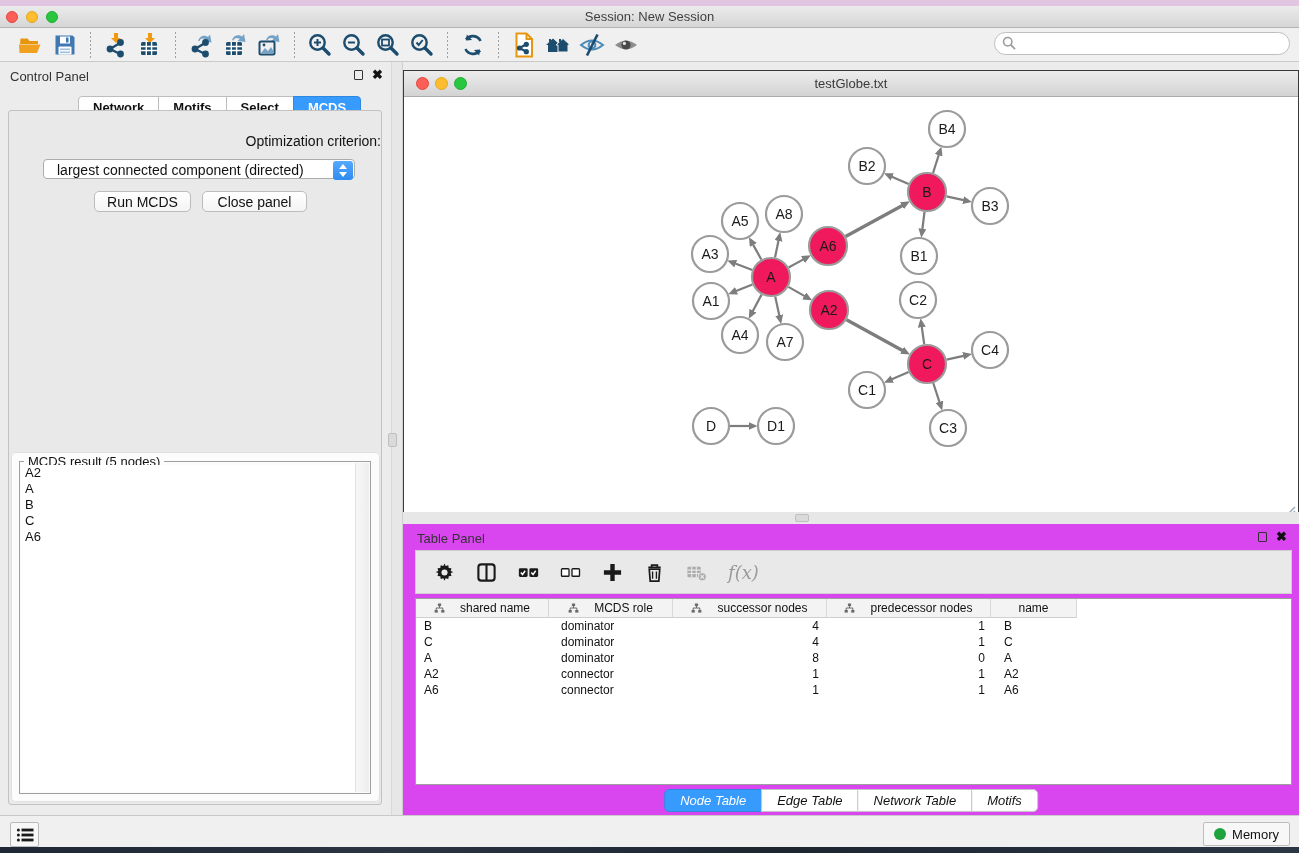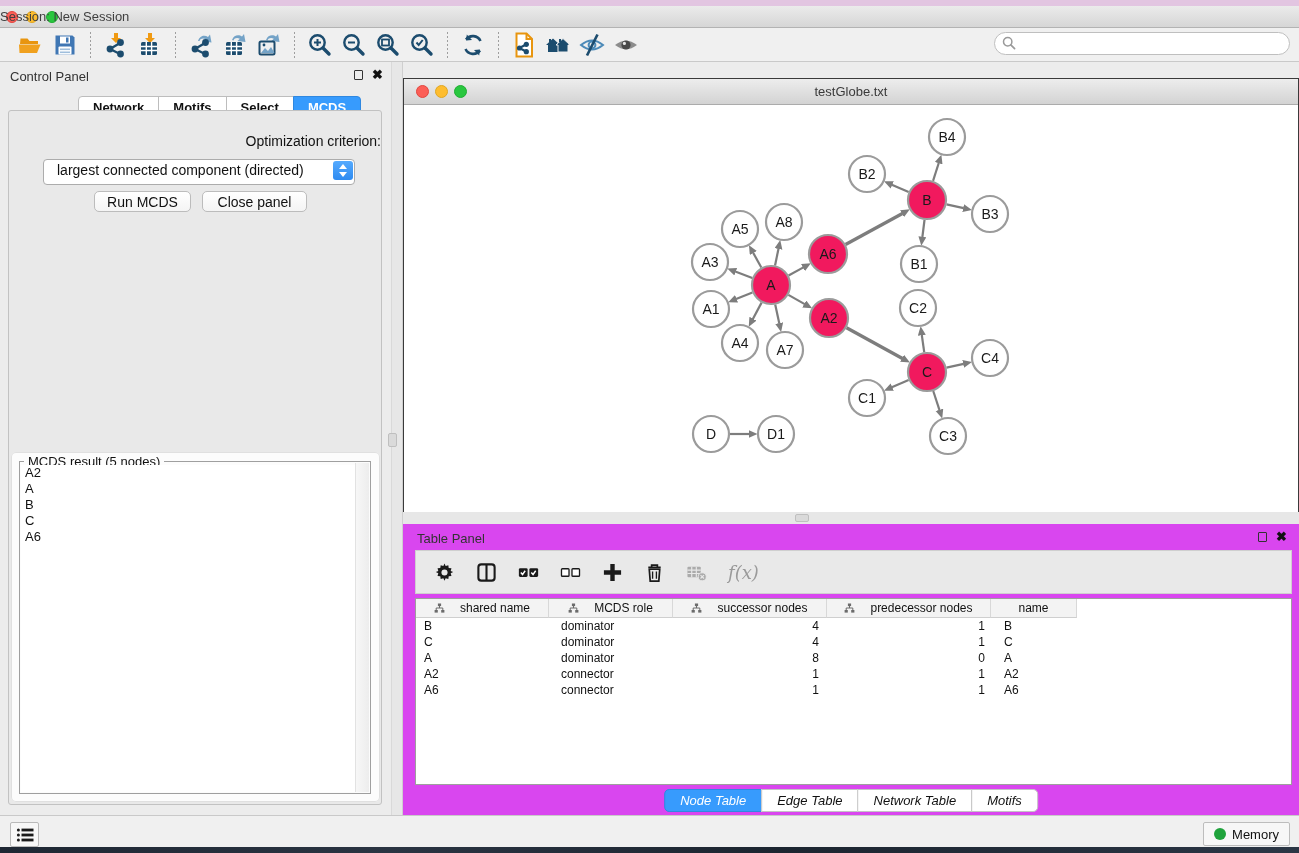--- a/index.html
+++ b/index.html
@@ -6,21 +6,21 @@
   html,body { width:1299px; height:853px; }
   body { position:relative; font-family:"Liberation Sans",sans-serif; background:#ECECEC; overflow:hidden; color:#222; }
 
   
   .top-strip { position:absolute; left:0; top:0; width:100%; height:6px; background:#E2C5E1; }
   .bottom-strip { position:absolute; left:0; bottom:0; width:100%; height:6px; background:linear-gradient(90deg,#1E2733,#2A3442 30%,#1C2530 60%,#2B3645); }
 
   
   .titlebar { position:absolute; left:0; top:6px; width:100%; height:22px;
     background:linear-gradient(#EBEBEB,#D6D6D6); border-bottom:1px solid #B3B3B3; }
-  .titlebar .title { position:absolute; left:0; right:0; top:3px; font-size:13px; color:#3F3F3F; }
+  .titlebar .title { position:absolute; left:0; right:0; top:3px; text-align:center; font-size:13px; color:#3F3F3F; }
   .lights { position:absolute; left:6px; top:5px; display:flex; gap:8px; }
   .light { width:12px; height:12px; border-radius:50%; }
   .light.red { background:#FC5F57; border:1px solid #E2463F; }
   .light.yellow { background:#FEBD2F; border:1px solid #E0A722; }
   .light.green { background:#29C73F; border:1px solid #1FAD32; }
 
   
   .toolbar { position:absolute; left:0; top:28px; width:100%; height:34px; background:#F0F0F0;
     border-bottom:1px solid #C9C9C9; display:flex; align-items:center; padding-left:14px; }
   .tb-btn { width:34px; height:30px; display:flex; align-items:center; justify-content:center; background:none; border:none; cursor:default; }
@@ -46,39 +46,39 @@
   .cp-tabs { position:absolute; left:78px; top:34px; display:flex; height:22px; }
   .cp-tab { border:1px solid #BDBDBD; background:#FFF; font-size:13px; color:#111; padding:0 14px;
     display:flex; align-items:center; margin-left:-1px; cursor:default;font-weight:bold; }
   .cp-tab:first-child { border-radius:4px 0 0 4px; margin-left:0; }
   .cp-tab:last-child { border-radius:0 4px 4px 0; }
   .cp-tab.active { background:#379BFD; border-color:#2F88E0; color:#FFF; }
 
   .cp-pane { position:absolute; left:8px; top:48px; width:374px; height:695px; background:#E9E9E9;
     border:1px solid #C2C2C2; border-radius:3px; }
   .opt-label { margin-top:22px; text-align:right; font-size:14px; color:#111; }
-  .dropdown { position:absolute; left:34px; top:48px; width:312px; height:26px; background:#FFF;
+  .dropdown { position:absolute; left:34px; top:48px; width:312px; height:20px; background:#FFF;
     border:1px solid #ACACAC; border-radius:4px; font-size:14px; color:#111; line-height:21px; padding-left:13px; }
   .dd-step { position:absolute; right:1px; top:1px; width:20px; height:19px; background:linear-gradient(#55AAFE,#2E8BF1); border-radius:3px; }
   .dd-step:before { content:""; position:absolute; left:6px; top:3px; border:4px solid transparent; border-bottom:5px solid #FFF; border-top:none; }
   .dd-step:after { content:""; position:absolute; left:6px; bottom:3px; border:4px solid transparent; border-top:5px solid #FFF; border-bottom:none; }
   .cp-btn { position:absolute; top:80px; height:21px; background:linear-gradient(#FFF,#F4F4F4);
     border:1px solid #BCBCBC; border-radius:5px; font-size:14px; color:#111; font-family:"Liberation Sans",sans-serif; }
   .cp-btn.run { left:85px; width:97px; }
   .cp-btn.close { left:193px; width:105px; }
 
   .result-card { position:absolute; left:2px; top:341px; width:369px; height:350px; background:#FCFCFC; border-radius:5px; box-shadow:0 0 0 1px #E0E0E0 inset; }
   .groupbox { position:absolute; left:8px; top:9px; right:9px; bottom:8px; border:1px solid #9F9F9F; }
   .groupbox .legend { position:absolute; top:-8px; left:4px; background:#FCFCFC; padding:0 4px; font-size:13px; color:#111; }
   .result-list { position:absolute; left:1px; top:3px; right:15px; bottom:1px; background:#FFF; font-size:13px; overflow:hidden; }
   .result-item { height:16px; line-height:16px; padding-left:4px; color:#111; }
   .result-scroll { position:absolute; right:1px; top:1px; width:14px; bottom:1px; background:linear-gradient(90deg,#F7F7F7,#EDEDED); border-left:1px solid #E2E2E2; }
 
   
-  .net-window { position:absolute; left:403px; top:16px; width:896px; height:450px; border:1px solid #3A3A3A; background:#FFF; }
+  .net-window { position:absolute; left:403px; top:8px; width:896px; height:450px; border:1px solid #3A3A3A; background:#FFF; }
   .net-titlebar { position:absolute; left:0; top:0; right:0; height:26px; background:linear-gradient(#EDEDED,#D3D3D3); border-bottom:1px solid #ABABAB; }
   .net-titlebar .title { position:absolute; left:0; right:0; top:5px; text-align:center; font-size:13px; color:#3A3A3A; }
   .net-lights { position:absolute; left:12px; top:6px; display:flex; gap:6px; }
   .net-lights .light { width:13px; height:13px; }
   .net-canvas { position:absolute; left:0; top:26px; right:0; bottom:0; background:#FFF; }
   .net-canvas svg { display:block; }
 
   
   .h-divider { position:absolute; left:403px; top:450px; width:896px; height:12px; background:#E7E7E7; }
   .h-handle { position:absolute; left:392px; top:2px; width:14px; height:8px; background:#DADADA; border:1px solid #BFBFBF; border-radius:2px; }

